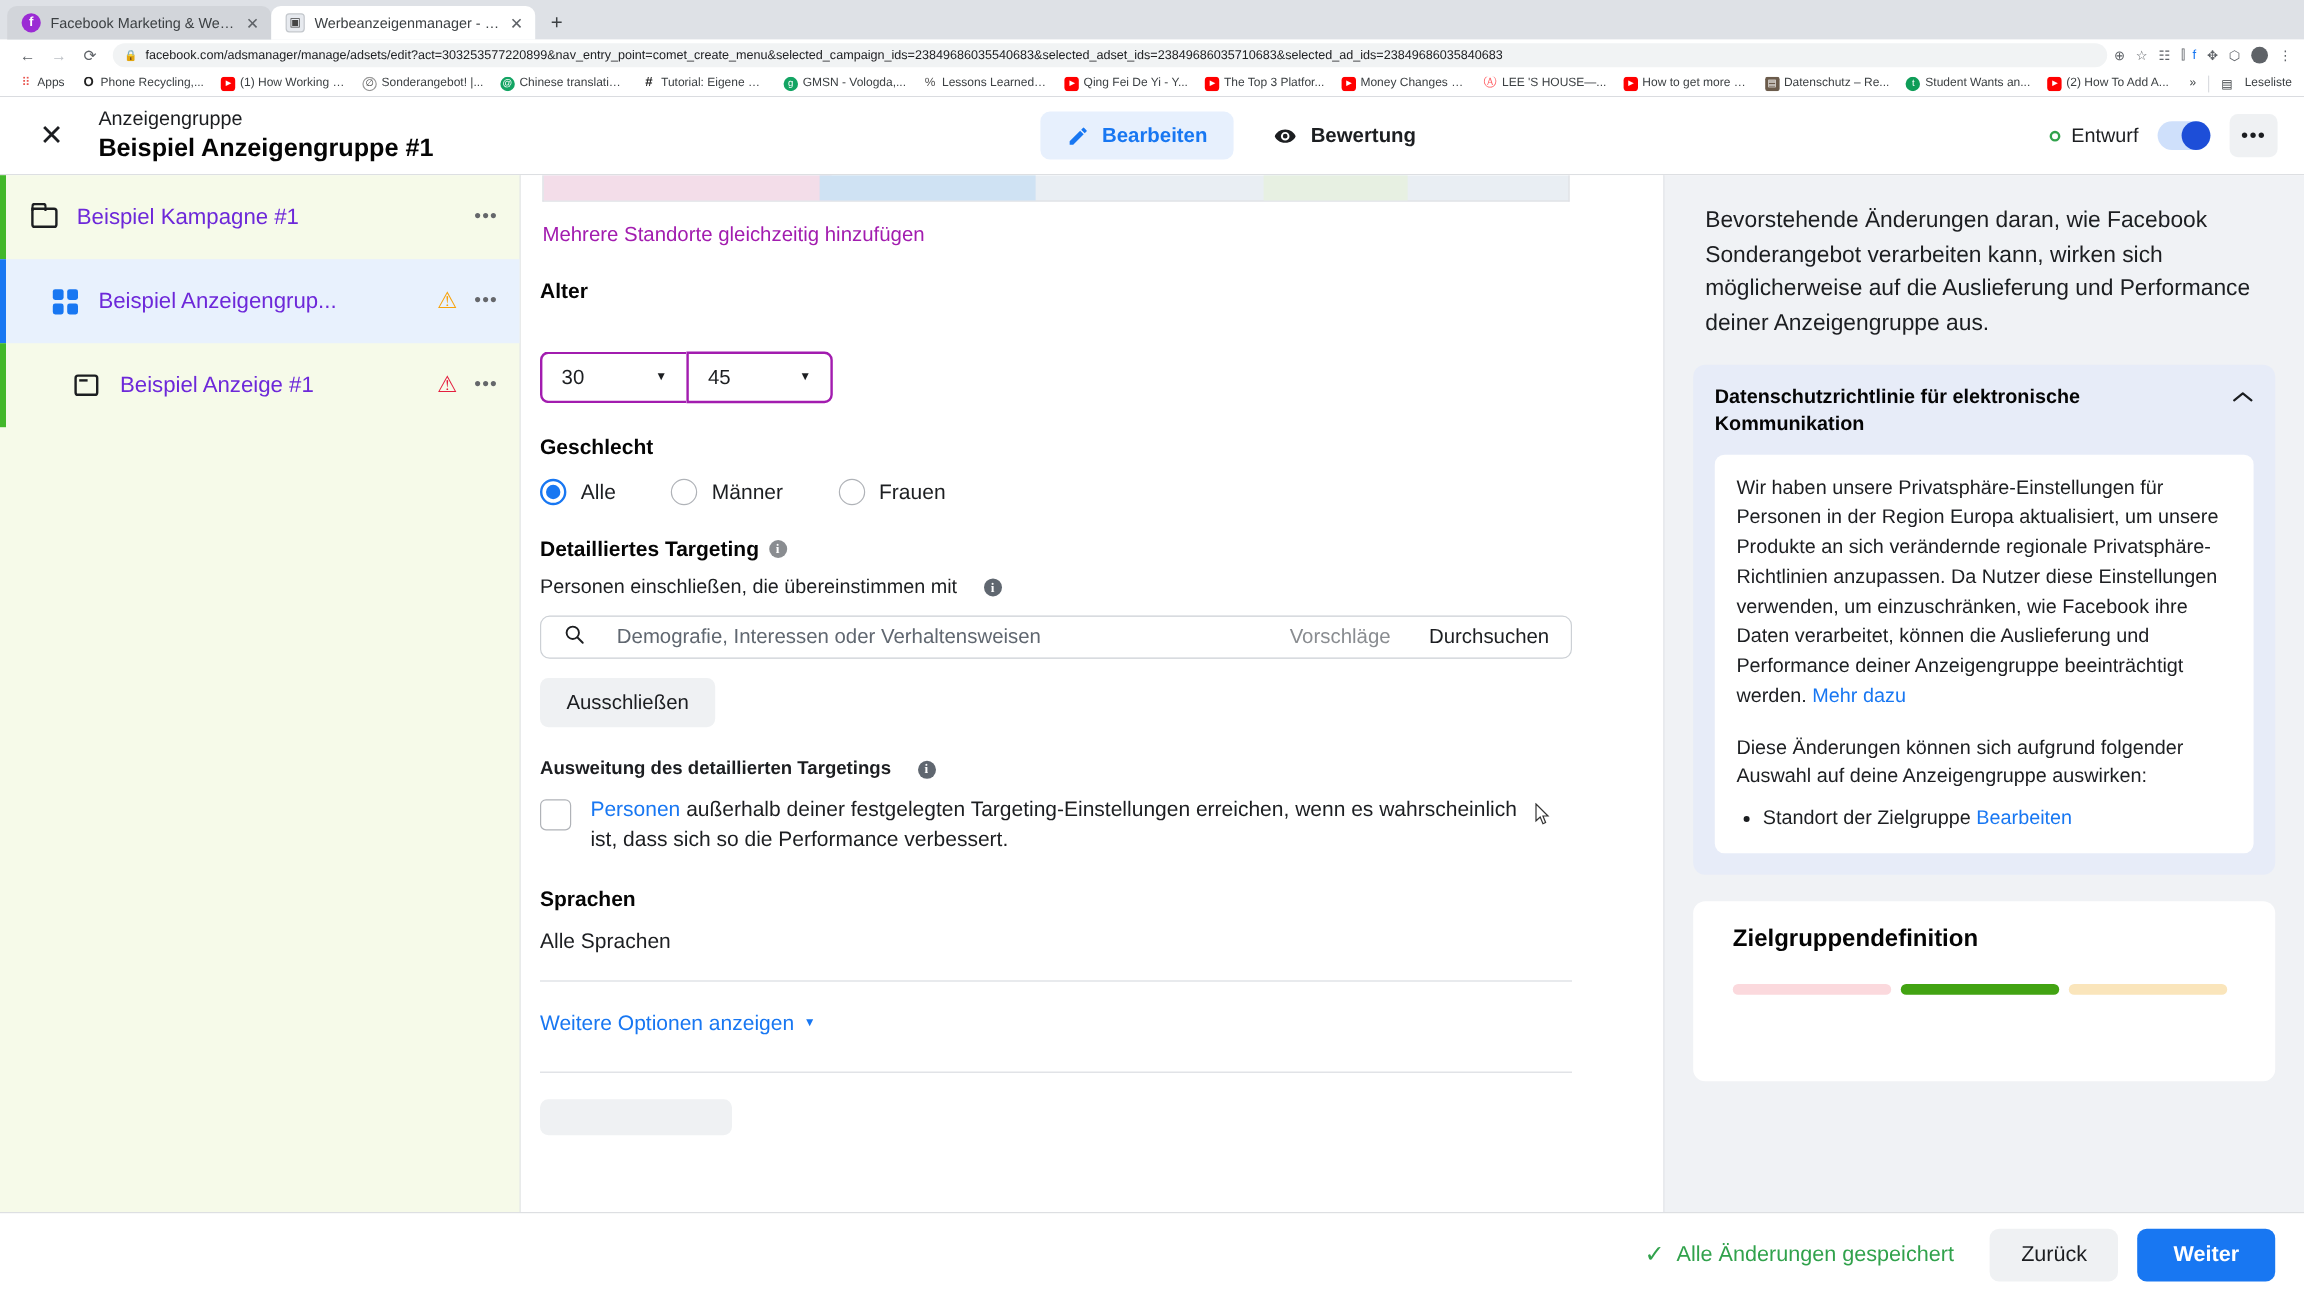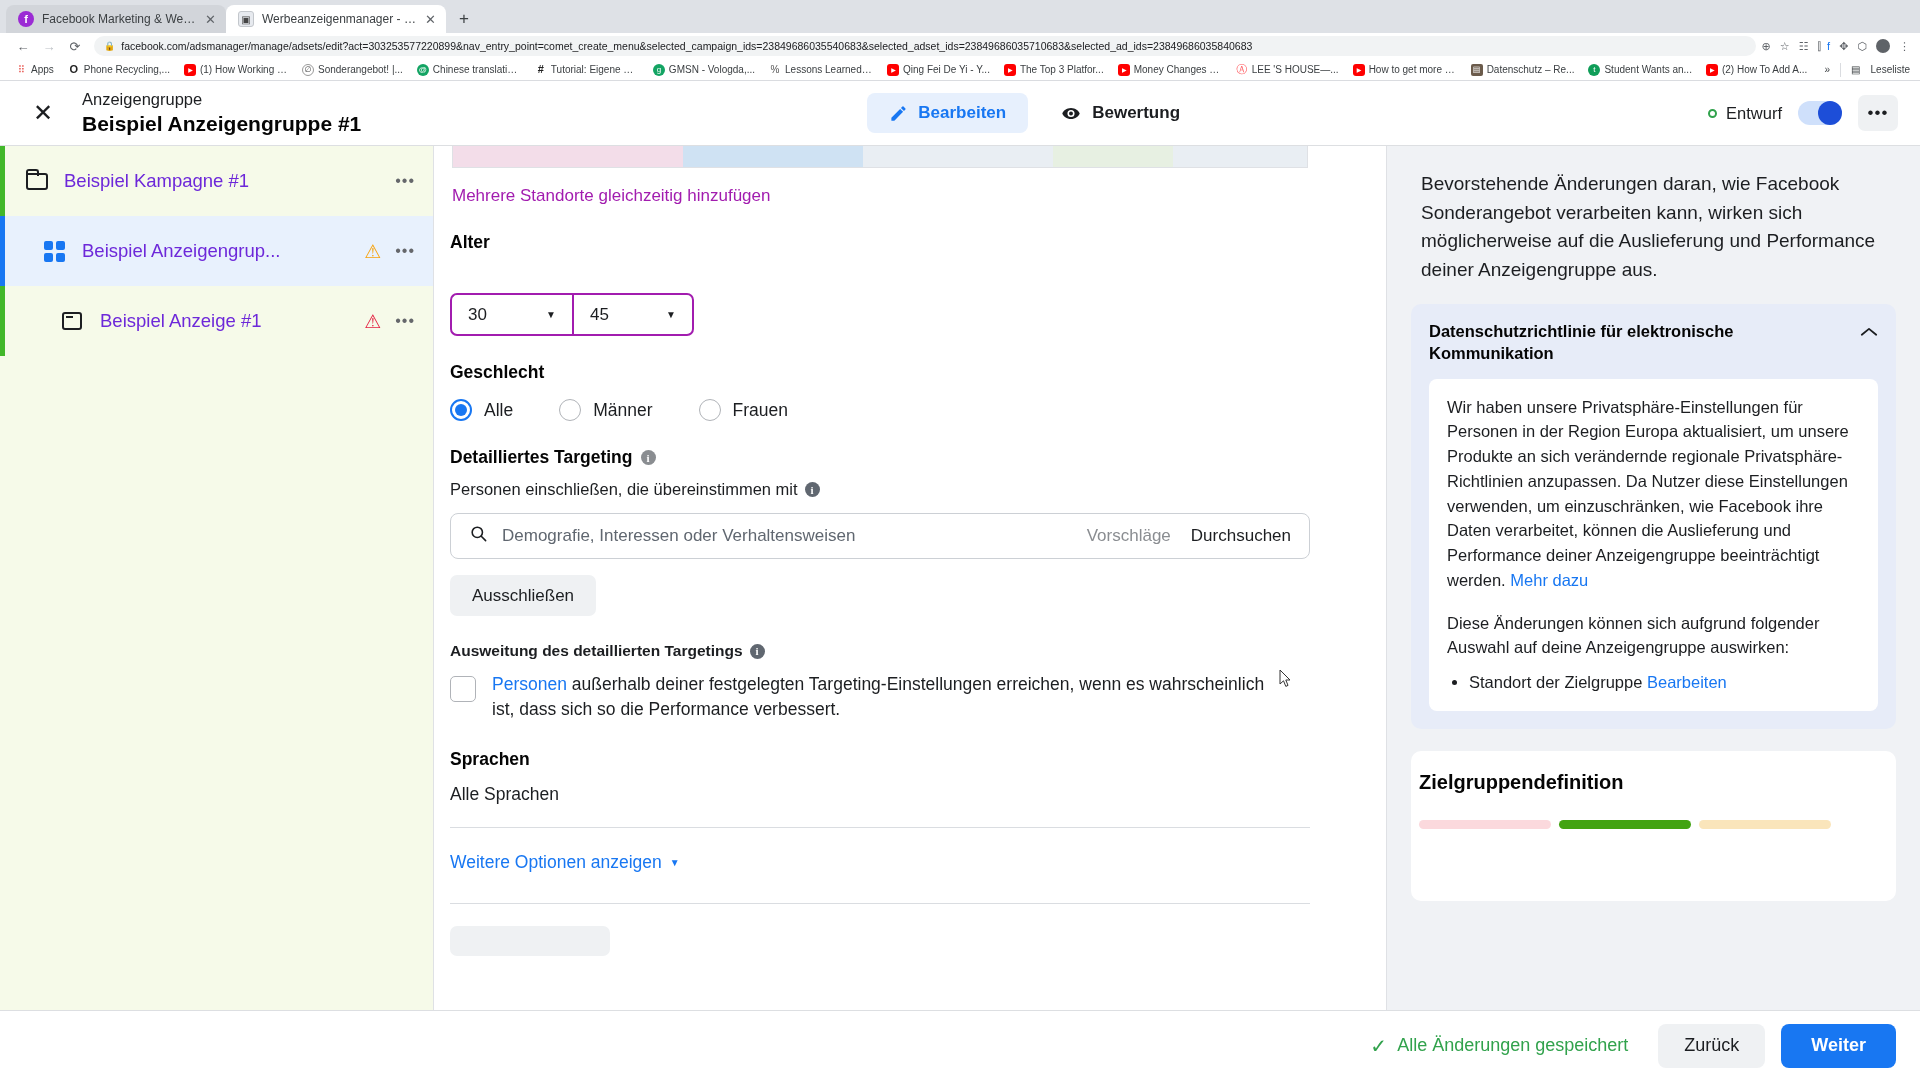--- a/index.html
+++ b/index.html
@@ -148,43 +148,43 @@
      overflow:hidden; position: relative; }
   .main-scroll { flex:1; padding: 0 0 0 0; overflow:hidden; }
   .form-col { width: 860px; margin-left: 16px; padding-top: 0; }
 
   .map-strip { height: 22px; margin-left: 2px; width: 856px; overflow: hidden;
      border: 1px solid #dfe1e5; border-top: none; position: relative; background:#e9eef3; }
   .map-strip .land { position:absolute; background:#f6e6ef; }
   .map-link { font-size: 17px; color:#a21caf; margin: 18px 0 0 2px; display:inline-block; }
 
   .f-label { font-size: 17.5px; font-weight: 700; color:#050505; margin-top: 26px; }
-  .sub-label { font-size: 16.5px; color:#1c1e21; margin-top: 12px; display:flex; align-items:center; gap:7px;}
+  .sub-label { font-size: 16.5px; color:#1c1e21; margin-top: 12px; display:flex; align-items:center; gap:22px;}
 
   .age-row { display:flex; margin-top: 12px; }
   .age-sel { width: 122px; height: 43px; border:2px solid #a21caf; display:flex; align-items:center;
      justify-content: space-between; padding: 0 16px; font-size:17px; color:#1c1e21; background:#fff;margin-top:28px; }
   .age-sel:first-child { border-radius: 7px 0 0 7px; border-right: none;}
   .age-sel:last-child { border-radius: 0 7px 7px 0; }
   .caret { font-size: 10px; color:#1c1e21; }
 
   .radio-row { display:flex; align-items:center; gap: 0; margin-top: 16px; }
   .radio-item { display:flex; align-items:center; gap: 12px; margin-right: 46px; font-size: 17.5px; color:#1c1e21;}
   .radio { width: 22px; height:22px; border-radius:50%; border: 1.5px solid #b0b3b8; background:#fff;
      display:flex; align-items:center; justify-content:center;}
   .radio.on { border: 2px solid #1877f2; }
   .radio.on::after { content:""; width: 12px; height:12px; border-radius:50%; background:#1877f2; }
 
   .info-i { width: 15px; height:15px; border-radius:50%; background:#606770; color:#fff;
      font-size: 11px; font-weight: 700; display:inline-flex; align-items:center; justify-content:center;
      font-family:"Liberation Serif", serif; }
   .info-i.light { background:#8a8d91; }
 
-  .search-box { margin-top: 14px; height: 46px; border: 1px solid #ccd0d5; border-radius: 8px;
-     display:flex; align-items:center; padding: 0 18px; gap: 14px; background:#fff; }
+  .search-box { margin-top: 14px; height: 36px; border: 1px solid #ccd0d5; border-radius: 8px;
+     display:flex; align-items:center; padding: 0 18px; gap: 26px; background:#fff; }
   .search-box .magnifier { font-size: 17px; color:#1c1e21; }
   .search-box input { flex:1; border:none; outline:none; font-size: 17px; color:#1c1e21;
       font-family:"Liberation Sans", sans-serif; background: transparent;}
   .search-box input::placeholder { color:#606770; }
   .sb-action { font-size: 17px; color:#8a8d91; margin-left: 6px; }
   .sb-action.dark { color:#1c1e21; }
 
   .btn-ghost { margin-top: 16px; height: 41px; padding: 0 22px; border-radius: 7px; background:#eff1f3;
      border:none; font-size: 17px; color:#1c1e21; font-family:"Liberation Sans", sans-serif;
      display:inline-flex; align-items:center;}
@@ -209,21 +209,21 @@
   .rp-text { font-size: 19px; color:#1c1e21; line-height: 1.5; padding: 24px 10px 0 10px; }
   .card-blue { background:#e7ecf8; border-radius: 10px; margin-top: 20px; padding: 16px 18px 18px 18px;}
   .card-blue-hdr { display:flex; align-items:flex-start; gap: 12px; }
   .card-blue-title { flex:1; font-size: 16.5px; font-weight:700; color:#050505; line-height:1.35;}
   .chev-up { font-size: 15px; color:#1c1e21; padding-top:4px; }
   .inner-white { background:#fff; border-radius: 8px; margin-top: 14px; padding: 16px 18px; }
   .inner-p { font-size: 16.5px; color:#1c1e21; line-height: 1.5; }
   .inner-p + .inner-p { margin-top: 18px; }
   .bullets { margin: 10px 0 0 22px; }
   .bullets li { font-size: 16.5px; color:#1c1e21; line-height:1.5; }
-  .card-white { background:#fff; border-radius:10px; margin-top: 22px; padding: 20px 22px 0 8px;
+  .card-white { background:#fff; border-radius:10px; margin-top: 22px; padding: 20px 22px 0 33px;
      height: 150px; overflow:hidden;}
   .cw-title { font-size: 20px; font-weight:700; color:#050505; }
   .cw-sub { font-size: 17px; color:#1c1e21; margin-top: 22px; }
   .meter { display:flex; gap: 8px; margin-top: 26px; }
   .meter i { height: 9px; border-radius: 5px; display:block; }
   .m1 { width: 132px; background:#fbd9dd; }
   .m2 { width: 132px; background:#42a312; }
   .m3 { width: 132px; background:#fae5bb; }
 
   

